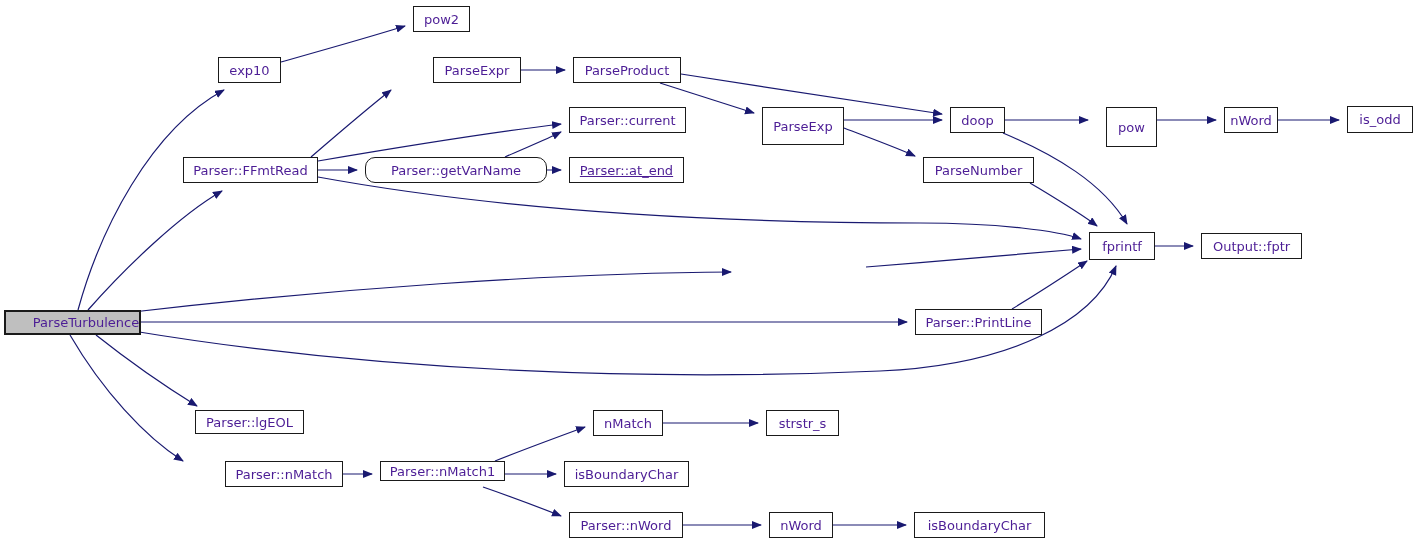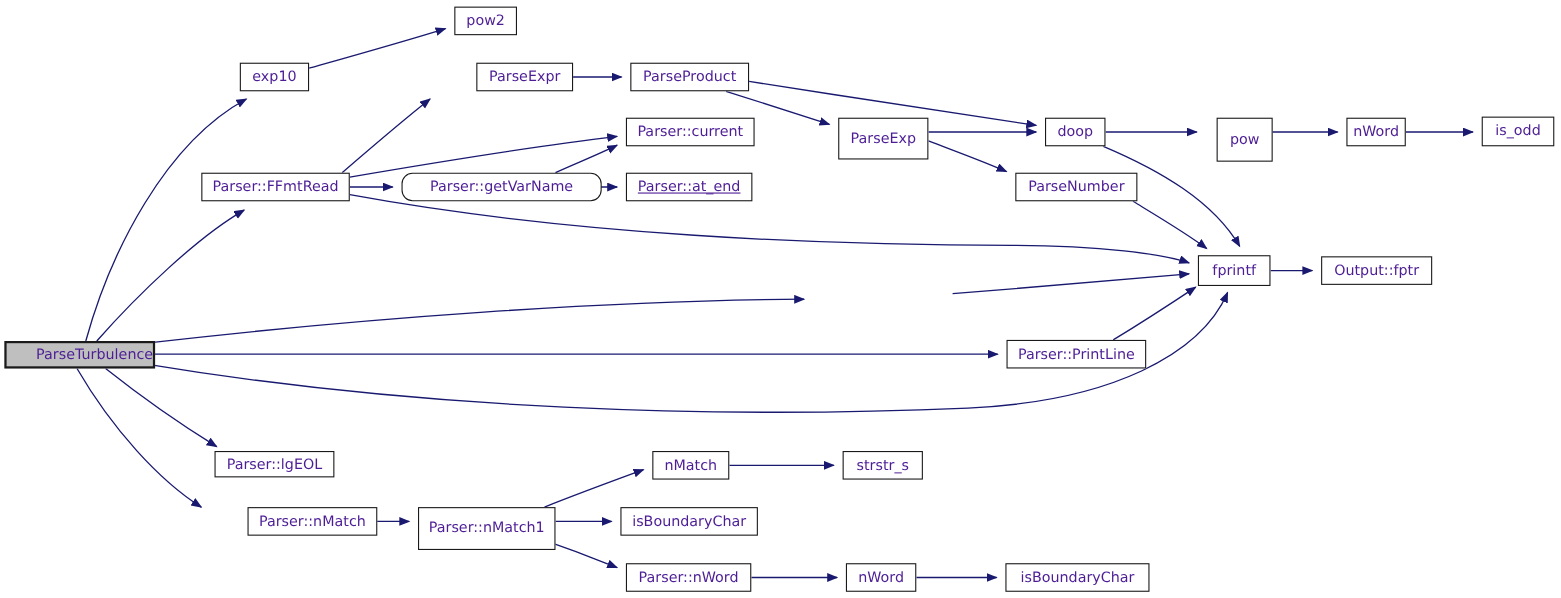--- a/index.html
+++ b/index.html
@@ -130,21 +130,21 @@
       </div>
       <div class="node" style="left: 915px; top: 309px; width: 127px; height: 26px;">
         <span>Parser::PrintLine</span>
       </div>
       <div class="node" style="left: 195px; top: 410px; width: 109px; height: 24px;">
         <span>Parser::lgEOL</span>
       </div>
       <div class="node" style="left: 190px; top: 461px; width: 118px; height: 26px; margin-left: 35px;">
         <span>Parser::nMatch</span>
       </div>
-      <div class="node" style="left: 380px; top: 461px; width: 125px; height: 39px;">
+      <div class="node" style="left: 380px; top: 461px; width: 125px; height: 20px;">
         <span>Parser::nMatch1</span>
       </div>
       <div class="node" style="left: 593px; top: 410px; width: 70px; height: 26px; justify-content: center;">
         <span>nMatch</span>
       </div>
       <div class="node" style="left: 766px; top: 410px; width: 73px; height: 26px;">
         <span>strstr_s</span>
       </div>
       <div class="node" style="left: 564px; top: 461px; width: 125px; height: 26px;">
         <span>isBoundaryChar</span>

